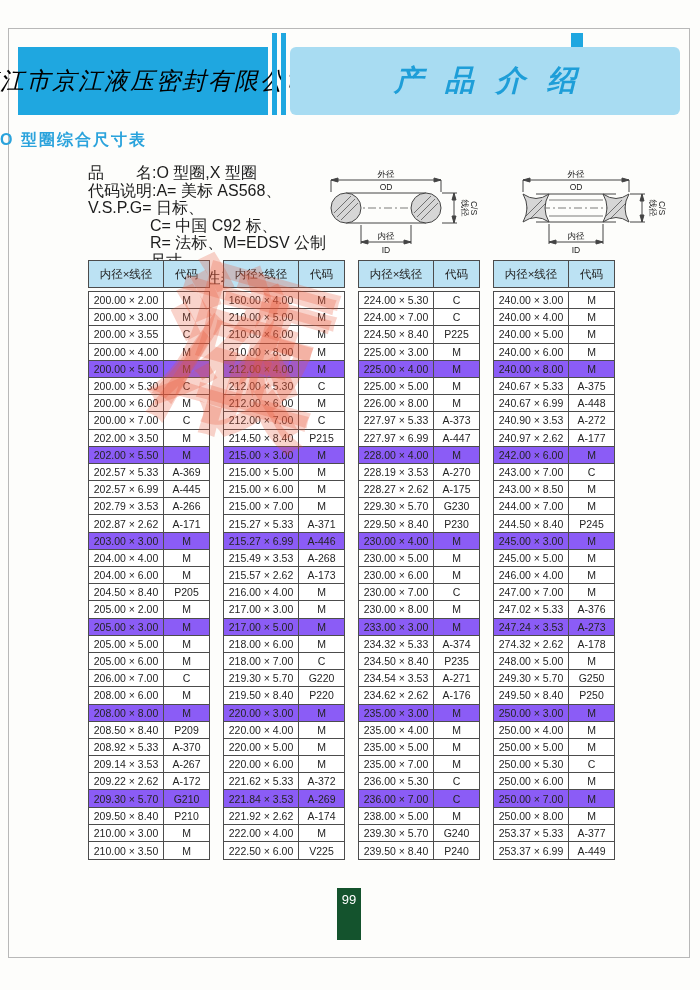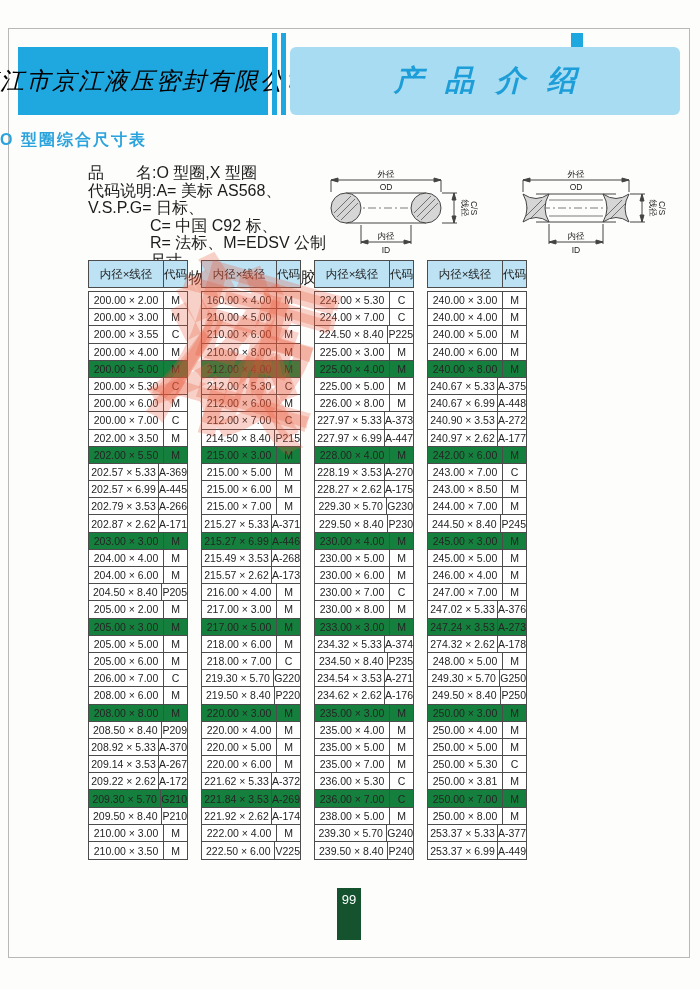--- a/index.html
+++ b/index.html
@@ -23,30 +23,30 @@
   .page-title{position:absolute;left:0;top:130px;width:700px;
        font-size:16px;font-weight:bold;color:#2ba3dc;letter-spacing:2px;}
   
   .info{position:absolute;left:88px;top:164px;width:250px;font-size:16px;color:#1c1c1c;
        line-height:17.5px;}
   .info .indent{padding-left:62px;}
   
   .diagrams{position:absolute;left:328px;top:168px;}
   
   .size-table{position:absolute;left:88px;top:260px;display:flex;gap:13px;}
-  .tgroup{width:100px;box-sizing:border-box;}
+  .tgroup{width:122px;box-sizing:border-box;}
   .ghead{display:flex;height:28px;border:1px solid #4c4c4c;background:#bce2f3;
        box-sizing:border-box;margin-bottom:3px;}
   .hcell{display:flex;align-items:center;justify-content:center;font-size:11.5px;color:#222;}
   .hcell.size{width:75px;border-right:1px solid #4c4c4c;box-sizing:border-box;}
   .hcell.code{flex:1;}
   .gbody{border:1px solid #4c4c4c;box-sizing:border-box;background:#fff;}
   .trow{display:flex;height:17.2px;border-bottom:1px solid #4c4c4c;box-sizing:border-box;}
   .trow:last-child{border-bottom:none;}
-  .trow.hl{background:#15803d;}
+  .trow.hl{background:#8b5cf6;}
   .cell{display:flex;align-items:center;justify-content:center;font-size:10.5px;color:#242424;
        white-space:nowrap;}
   .cell.size{width:75px;border-right:1px solid #4c4c4c;box-sizing:border-box;}
   .cell.code{flex:1;}
   
   .page-num{position:absolute;left:337px;top:888px;width:24px;height:52px;background:#14532d;
        color:#fff;font-size:13px;text-align:center;padding-top:4px;box-sizing:border-box;}
   
   .watermark{position:absolute;left:225px;top:135px;z-index:5;pointer-events:none;
        writing-mode:vertical-rl;text-orientation:upright;font-weight:bold;
@@ -695,21 +695,21 @@
         </div>
         <div class="trow">
           <div class="cell size">250.00 × 5.00</div>
           <div class="cell code">M</div>
         </div>
         <div class="trow">
           <div class="cell size">250.00 × 5.30</div>
           <div class="cell code">C</div>
         </div>
         <div class="trow">
-          <div class="cell size">250.00 × 3.81</div>
+          <div class="cell size">250.00 × 6.00</div>
           <div class="cell code">M</div>
         </div>
         <div class="trow hl">
           <div class="cell size">250.00 × 7.00</div>
           <div class="cell code">M</div>
         </div>
         <div class="trow">
           <div class="cell size">250.00 × 8.00</div>
           <div class="cell code">M</div>
         </div>

